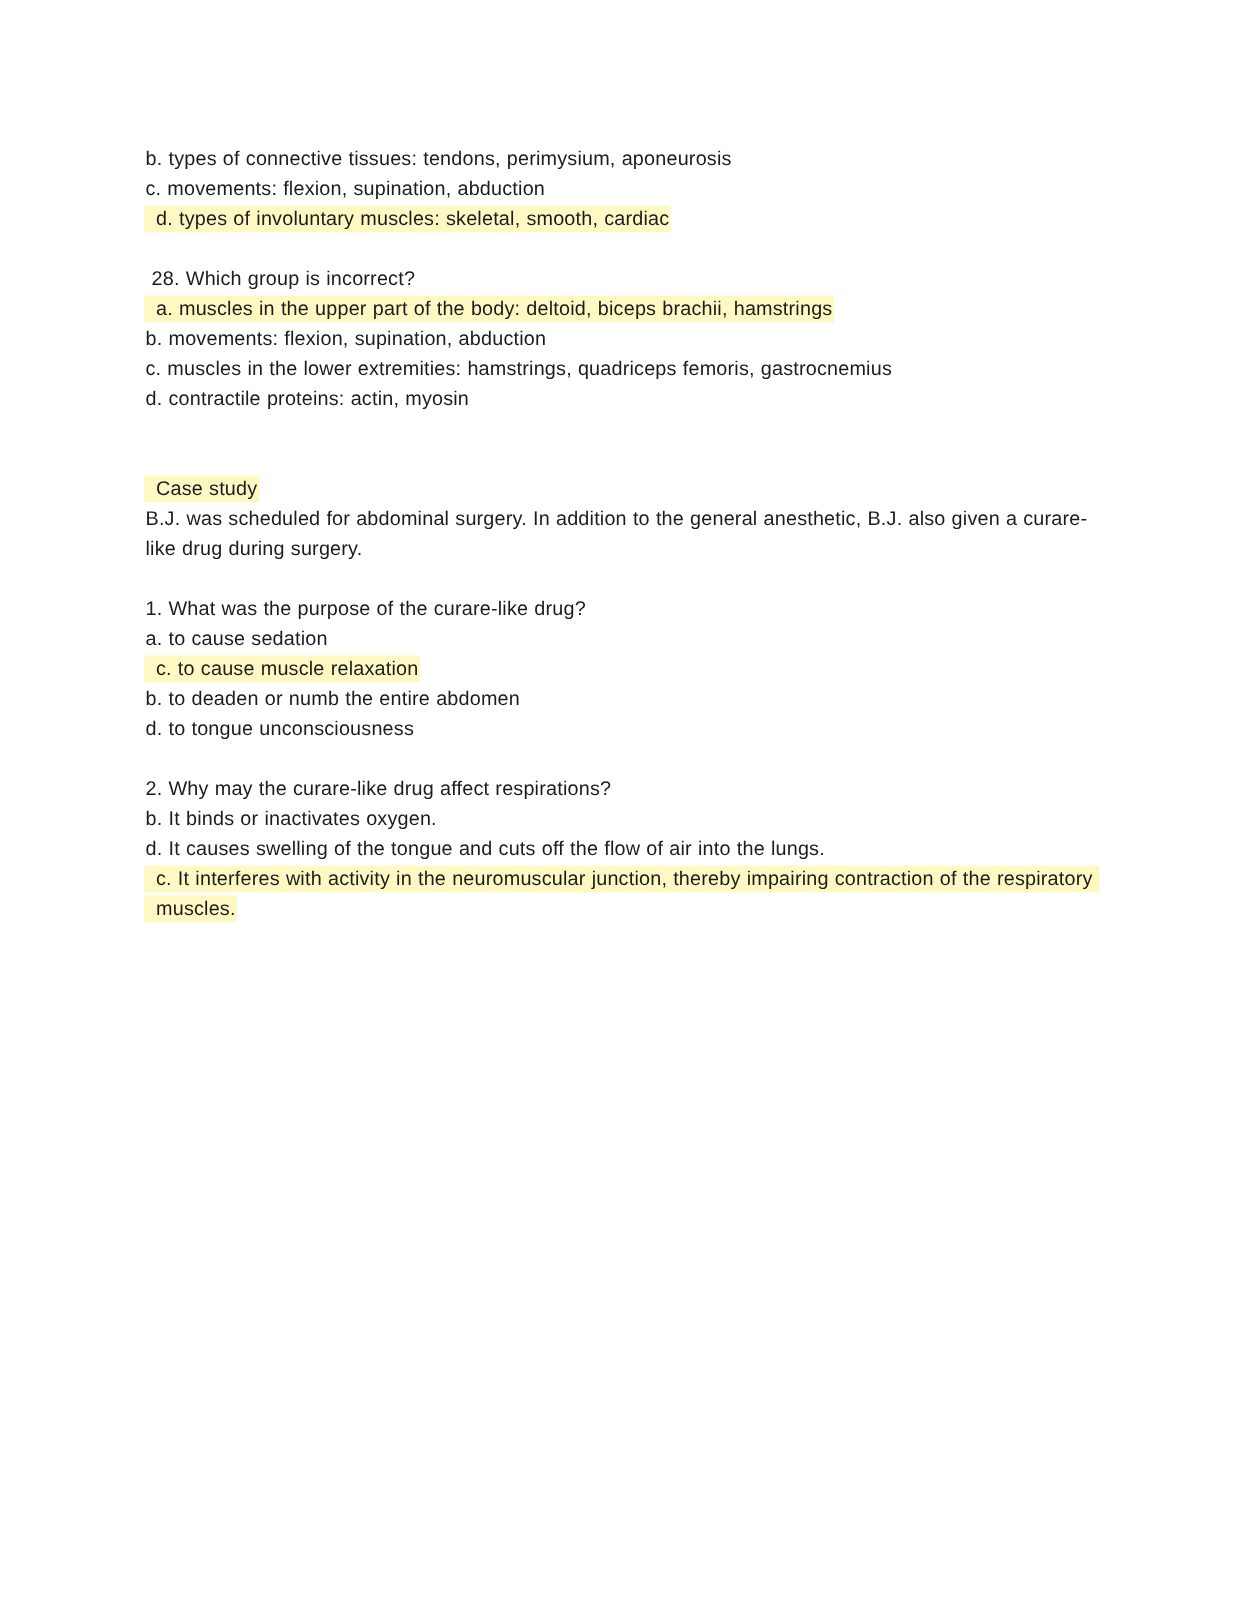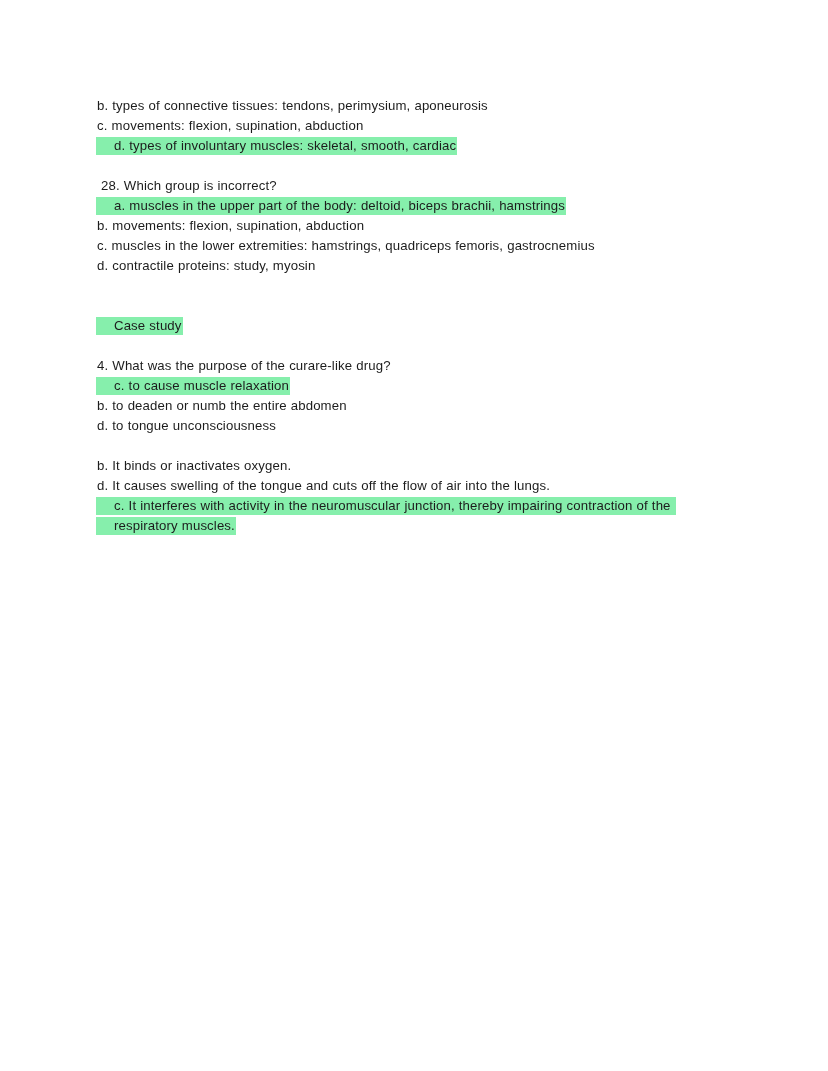--- a/index.html
+++ b/index.html
@@ -41,24 +41,24 @@
     word-spacing: 0.02em;
     color: #1c1c1c;
   }
 
   .line .txt {
     display: inline;
   }
 
   
   .line.hl > .txt {
-    background-color: #86efac;
+    background-color: #fef9c3;
     box-decoration-break: clone;
     -webkit-box-decoration-break: clone;
-    padding: 1px 1px 2px 18px;
+    padding: 1px 1px 2px 8px;
     margin: 3px -1px;
   }
 
   
   .line.hl.wrap > .txt {
     line-height: 20px;
   }
 
   .spacer {
     height: 20px;
@@ -79,41 +79,46 @@
       <div class="line hl"><span class="txt">d. types of involuntary muscles: skeletal, smooth, cardiac</span></div>
     </div>
 
     <div class="spacer"></div>
 
     <div class="block">
       <div class="line"><span class="txt"> 28. Which group is incorrect?</span></div>
       <div class="line hl"><span class="txt">a. muscles in the upper part of the body: deltoid, biceps brachii, hamstrings</span></div>
       <div class="line"><span class="txt">b. movements: flexion, supination, abduction</span></div>
       <div class="line"><span class="txt">c. muscles in the lower extremities: hamstrings, quadriceps femoris, gastrocnemius</span></div>
-      <div class="line"><span class="txt">d. contractile proteins: study, myosin</span></div>
+      <div class="line"><span class="txt">d. contractile proteins: actin, myosin</span></div>
     </div>
 
     <div class="spacer double"></div>
 
     <div class="block">
       <div class="line hl"><span class="txt">Case study</span></div>
     </div>
 
+    <div class="block">
+      <div class="line"><span class="txt">B.J. was scheduled for abdominal surgery. In addition to the general anesthetic, B.J. also given a curare-like drug during surgery.</span></div>
+    </div>
 
     <div class="spacer"></div>
 
     <div class="block">
-      <div class="line"><span class="txt">4. What was the purpose of the curare-like drug?</span></div>
+      <div class="line"><span class="txt">1. What was the purpose of the curare-like drug?</span></div>
+      <div class="line"><span class="txt">a. to cause sedation</span></div>
       <div class="line hl"><span class="txt">c. to cause muscle relaxation</span></div>
       <div class="line"><span class="txt">b. to deaden or numb the entire abdomen</span></div>
       <div class="line"><span class="txt">d. to tongue unconsciousness</span></div>
     </div>
 
     <div class="spacer"></div>
 
     <div class="block">
+      <div class="line"><span class="txt">2. Why may the curare-like drug affect respirations?</span></div>
       <div class="line"><span class="txt">b. It binds or inactivates oxygen.</span></div>
       <div class="line"><span class="txt">d. It causes swelling of the tongue and cuts off the flow of air into the lungs.</span></div>
       <div class="line hl wrap"><span class="txt">c. It interferes with activity in the neuromuscular junction, thereby impairing contraction of the respiratory muscles.</span></div>
     </div>
 
   </div>
 </div>
 
 </body></html>

